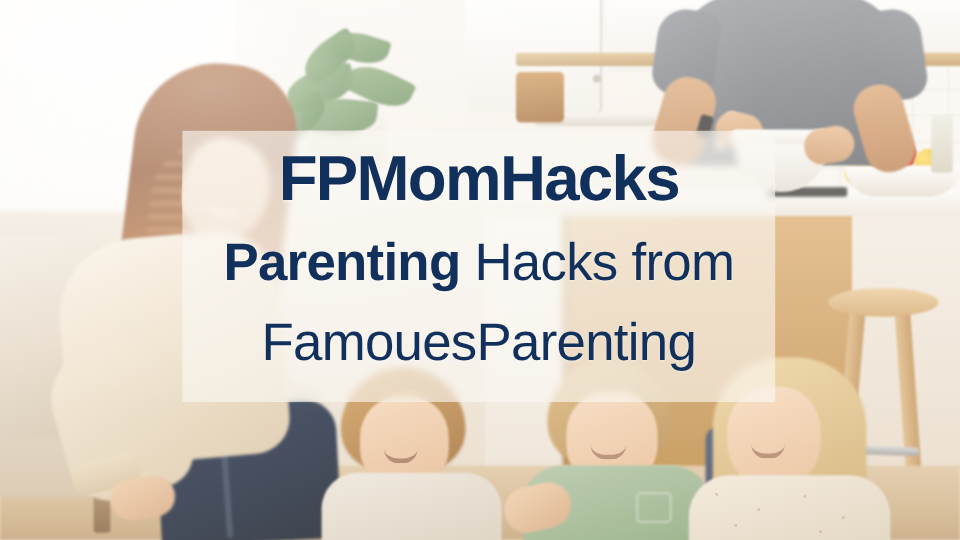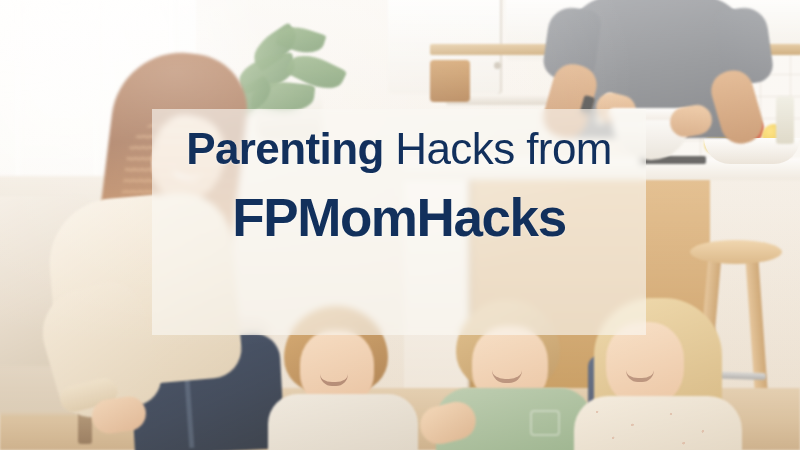--- a/index.html
+++ b/index.html
@@ -560,17 +560,18 @@
     <div class="girl-smile"></div>
     <div class="girl-body"></div>
     <div class="girl-dots"></div>
 
     <div class="grade"></div>
   </div>
 
   <div class="overlay"></div>
 
   <div class="text-stack">
+    <div class="line line1">FPMomHacks</div>
     <div class="line line2"><span class="em">Parenting</span><span> Hacks from</span></div>
-    <div class="line line1">FPMomHacks</div>
+    <div class="line line3">FamouesParenting</div>
   </div>
 
 </div>
 
 </body></html>

